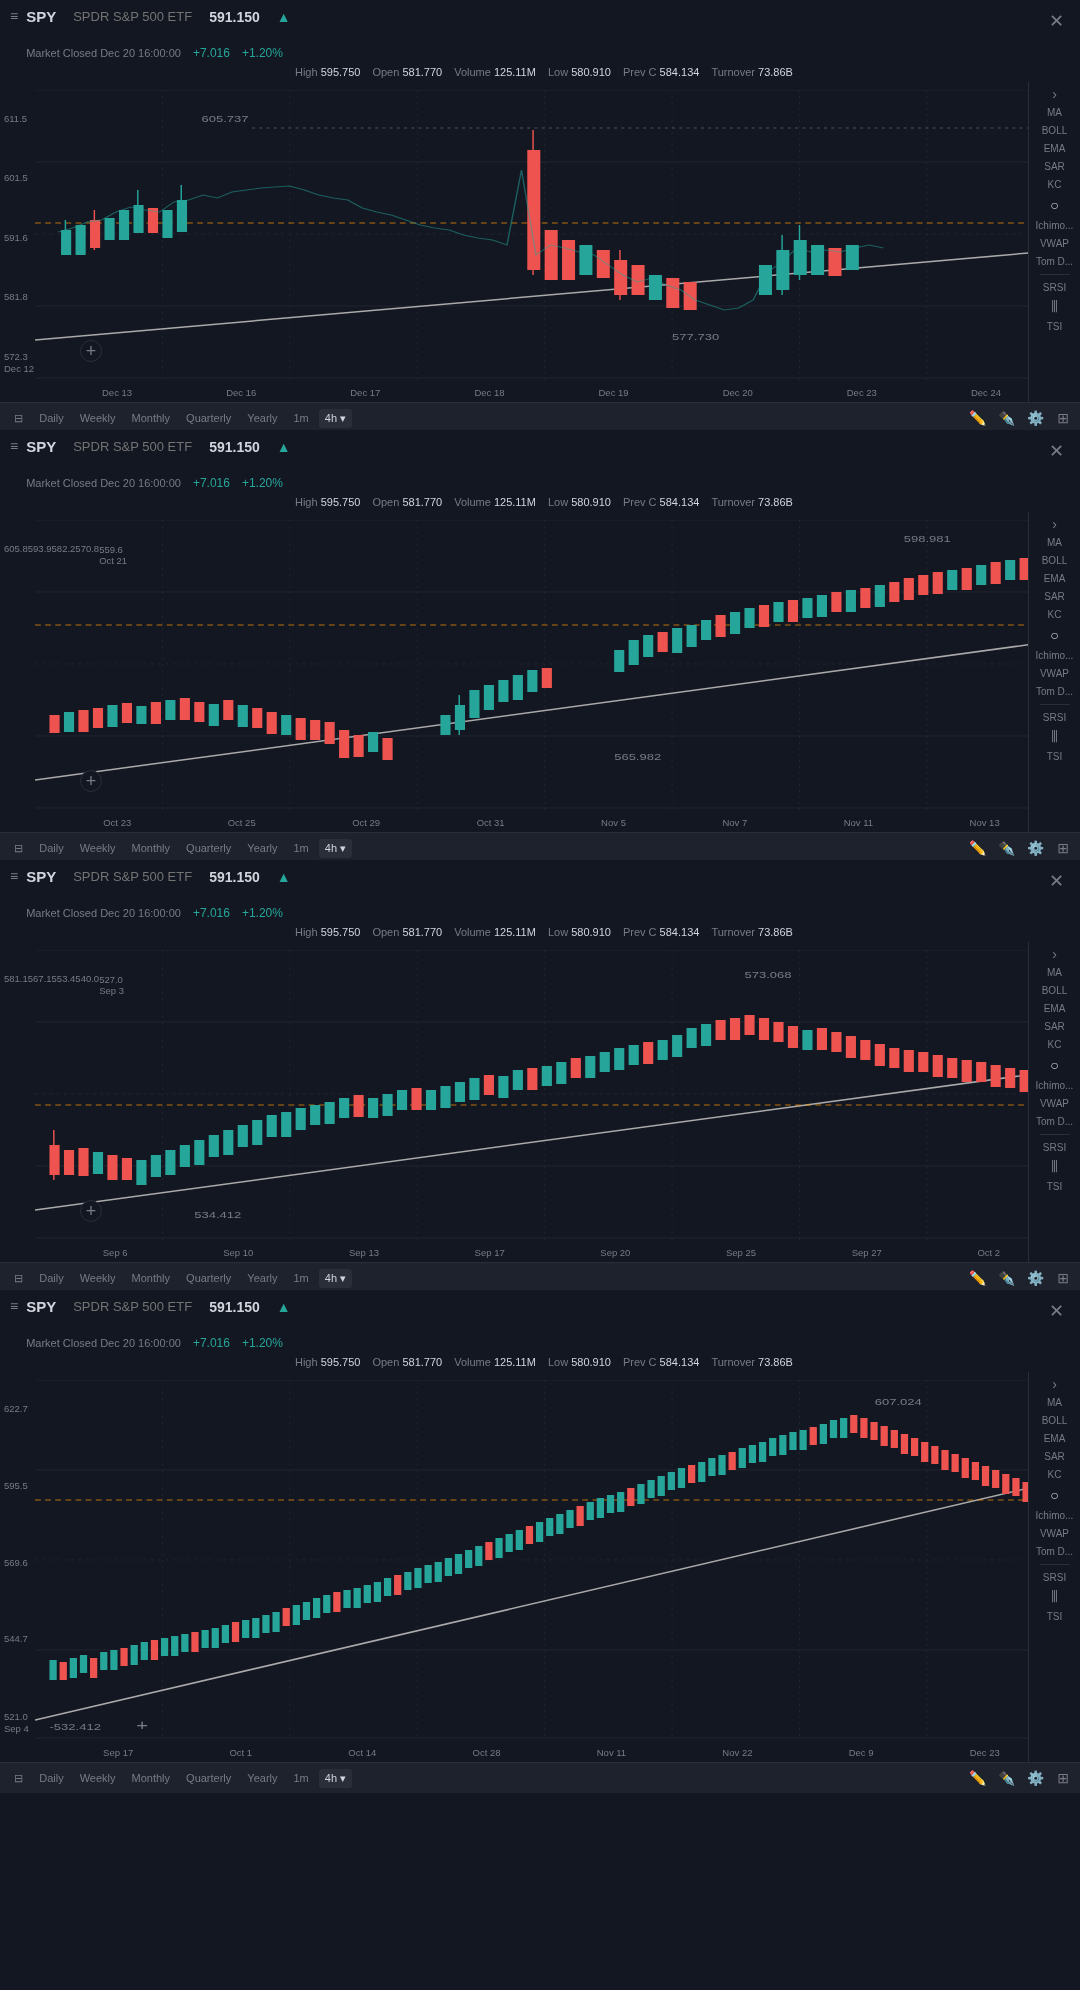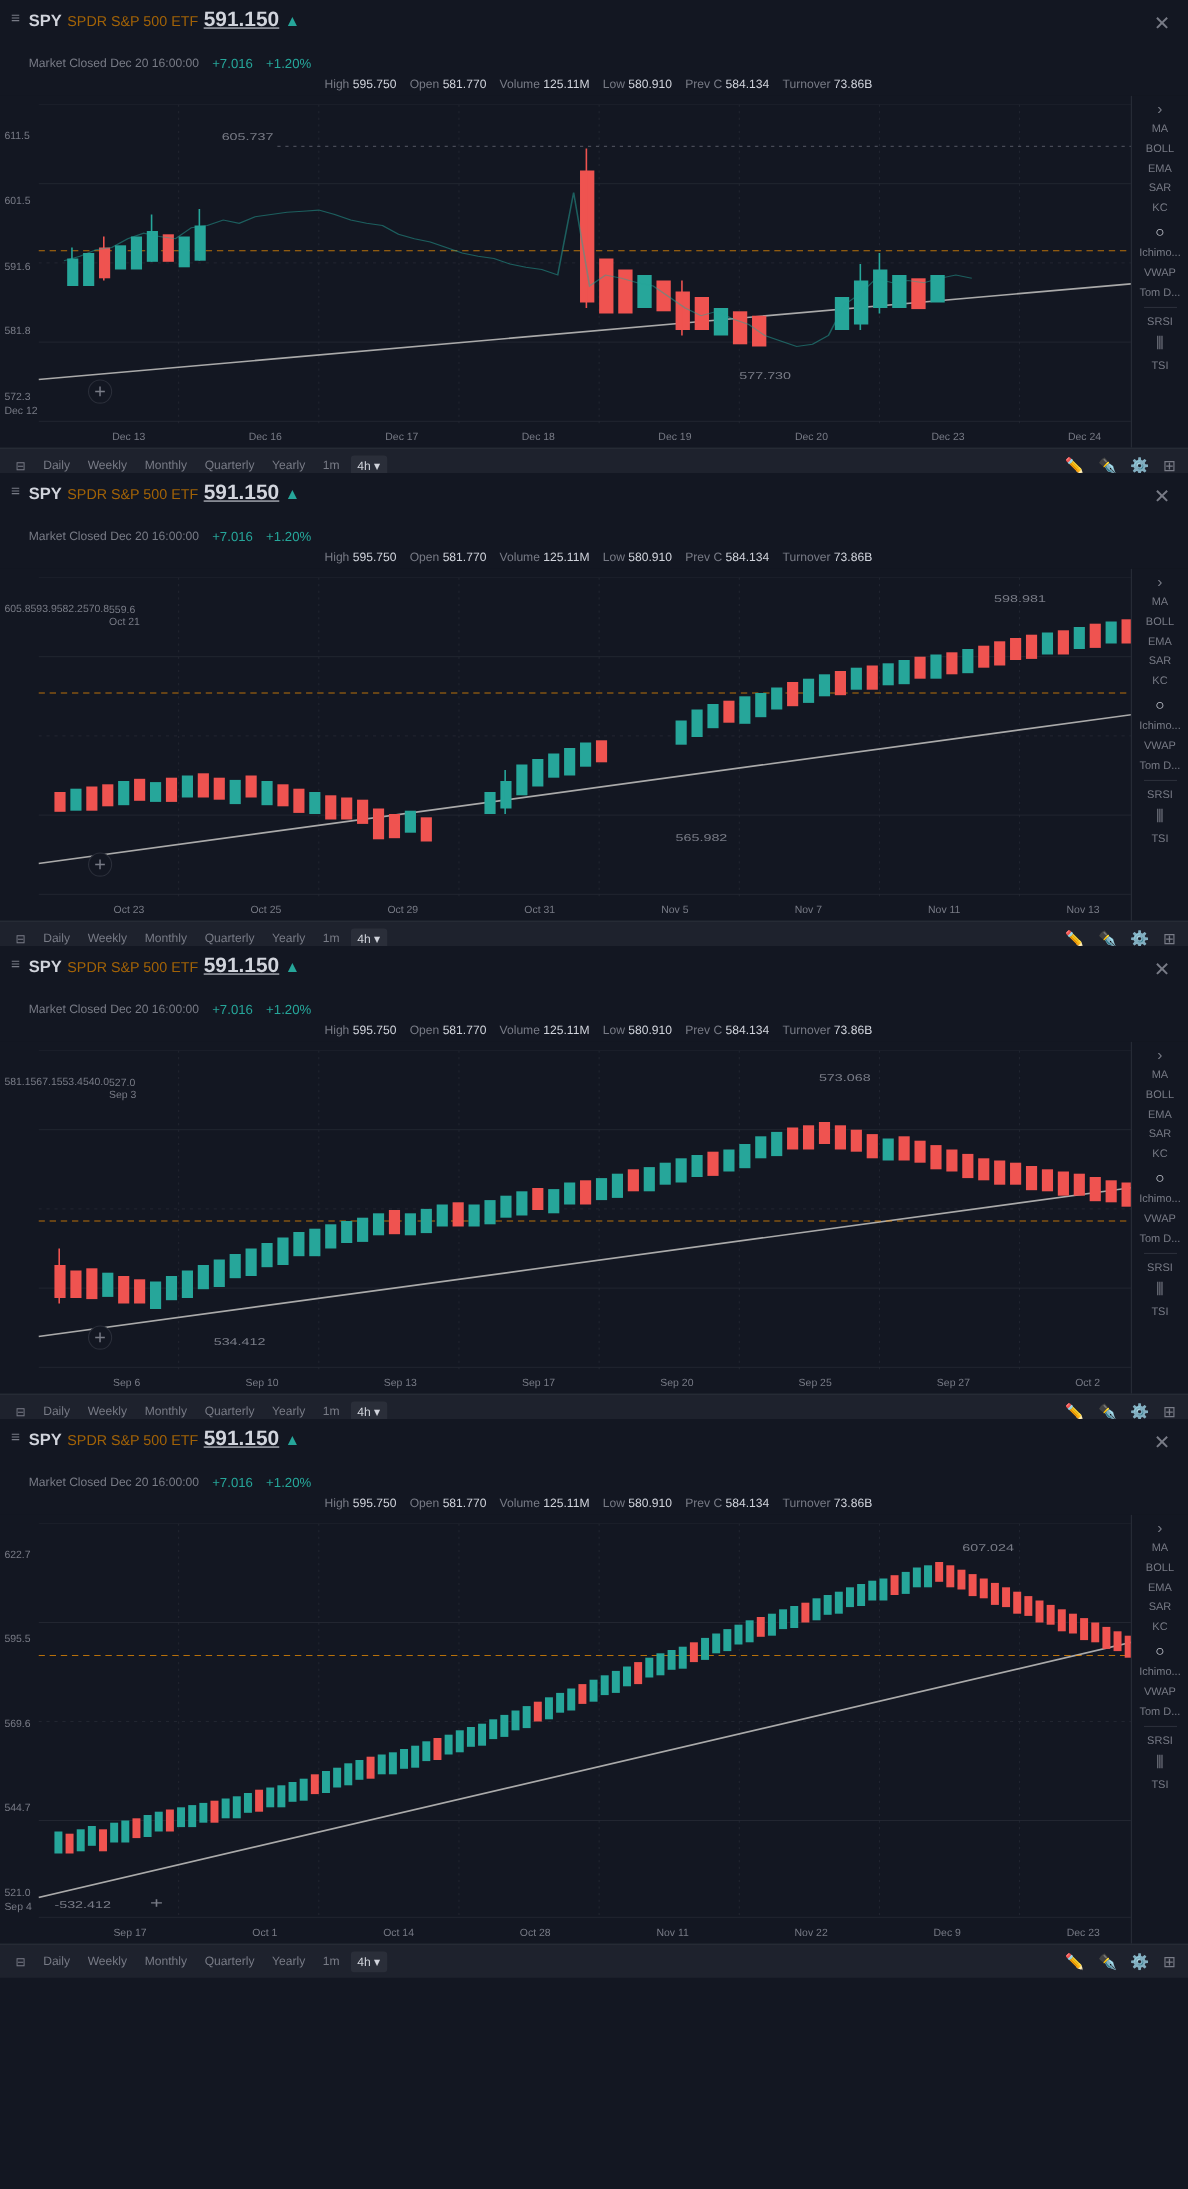--- a/index.html
+++ b/index.html
@@ -29,46 +29,45 @@
       position: relative;
     }
 
     .chart-header-left {
       flex: 1;
     }
 
     .symbol-row {
       display: flex;
       align-items: center;
-      gap: 5px;
+      gap: 17px;
       flex-wrap: wrap;
     }
 
     .menu-icon {
       color: #787b86;
       font-size: 14px;
       cursor: pointer;
     }
 
     .symbol-name {
       color: #d1d4dc;
       font-weight: 700;
       font-size: 15px;
     }
 
     .symbol-full {
-      color: #a16207;
+      color: #737373;
       font-size: 13px;
     }
 
     .price {
       color: #d1d4dc;
-      font-size: 19px;
+      font-size: 14px;
       font-weight: 600;
-      text-decoration: underline;
     }
 
     .price-arrow {
       color: #26a69a;
       font-size: 14px;
     }
 
     .ohlc-row {
       display: flex;
       align-items: center;

